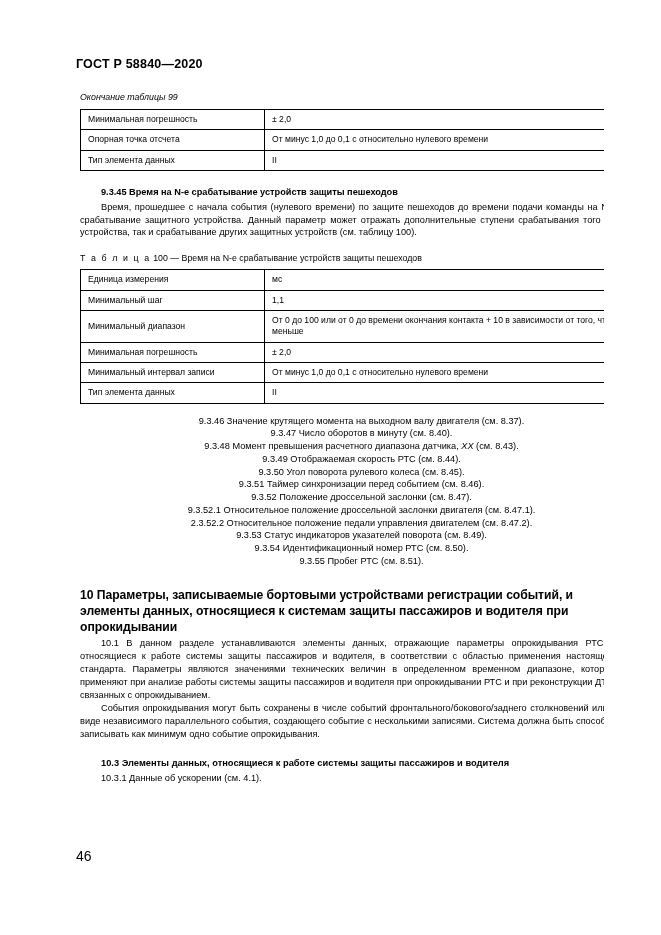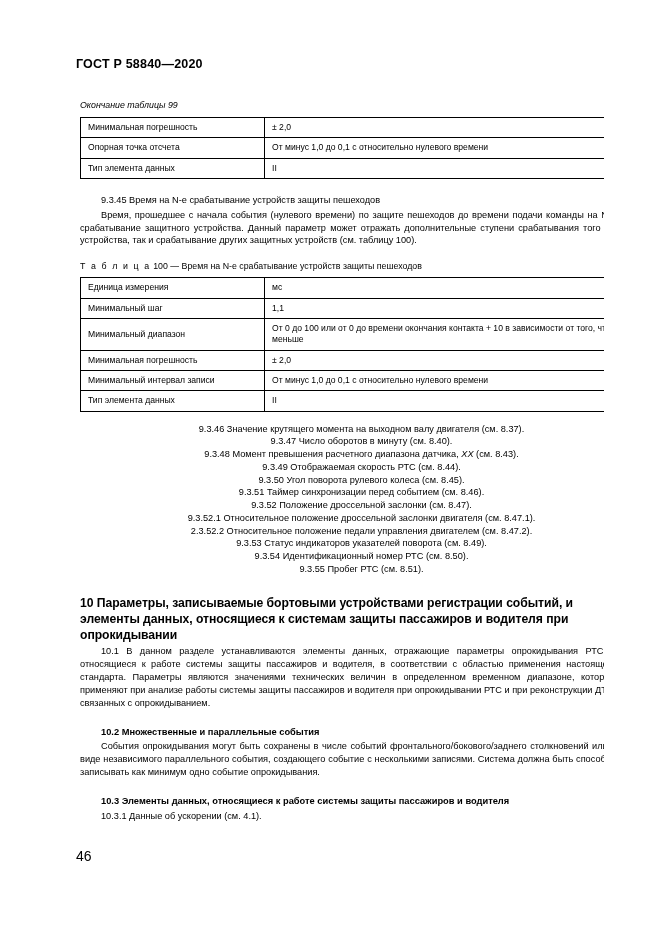--- a/index.html
+++ b/index.html
@@ -34,21 +34,20 @@
     letter-spacing: 0.2px;
     white-space: nowrap;
   }
 
   
   .content {
     position: absolute;
     left: 80px;
     top: 92px;
     width: 536px;
-    margin-top: 8px;
   }
 
   .table-caption {
     font-size: 8.8px;
     font-style: italic;
     margin: 0 0 6px 0;
     line-height: 1.25;
   }
   .table-caption-plain {
     font-size: 8.8px;
@@ -75,21 +74,21 @@
     padding: 4px 6px 4px 7px;
     vertical-align: middle;
     word-wrap: break-word;
   }
   table.gost td.c1 { width: 170px; }
   table.gost td.c2 { width: 366px; }
 
   
   h3.sub {
     font-size: 9.2px;
-    font-weight: normal;
+    font-weight: bold;
     margin: 15px 0 0 0;
     text-indent: 21px;
     line-height: 1.4;
   }
   p.body {
     font-size: 9.2px;
     margin: 1px 0 0 0;
     text-align: justify;
     text-indent: 21px;
     line-height: 1.39;
@@ -221,21 +220,20 @@
       <li>2.3.52.2 Относительное положение педали управления двигателем (см. 8.47.2).</li>
       <li>9.3.53 Статус индикаторов указателей поворота (см. 8.49).</li>
       <li>9.3.54 Идентификационный номер РТС (см. 8.50).</li>
       <li>9.3.55 Пробег РТС (см. 8.51).</li>
     </ul>
 
     <h2 class="sec">10 Параметры, записываемые бортовыми устройствами регистрации событий, и элементы данных, относящиеся к системам защиты пассажиров и водителя при опрокидывании</h2>
 
     <p class="body">10.1 В данном разделе устанавливаются элементы данных, отражающие параметры опрокидывания РТС и относящиеся к работе системы защиты пассажиров и водителя, в соответствии с областью применения настоящего стандарта. Параметры являются значениями технических величин в определенном временном диапазоне, которые применяют при анализе работы системы защиты пассажиров и водителя при опрокидывании РТС и при реконструкции ДТП, связанных с опрокидыванием.</p>
 
-    <h3 class="sec-sub">10.2 Множественные и параллельные события</h3>
 
     <p class="body">События опрокидывания могут быть сохранены в числе событий фронтального/бокового/заднего столкновений или в виде независимого параллельного события, создающего событие с несколькими записями. Система должна быть способна записывать как минимум одно событие опрокидывания.</p>
 
     <h3 class="sec-sub tight">10.3 Элементы данных, относящиеся к работе системы защиты пассажиров и водителя</h3>
 
     <p class="plainline">10.3.1 Данные об ускорении (см. 4.1).</p>
 
   </div>
 
   <div class="folio">46</div>

